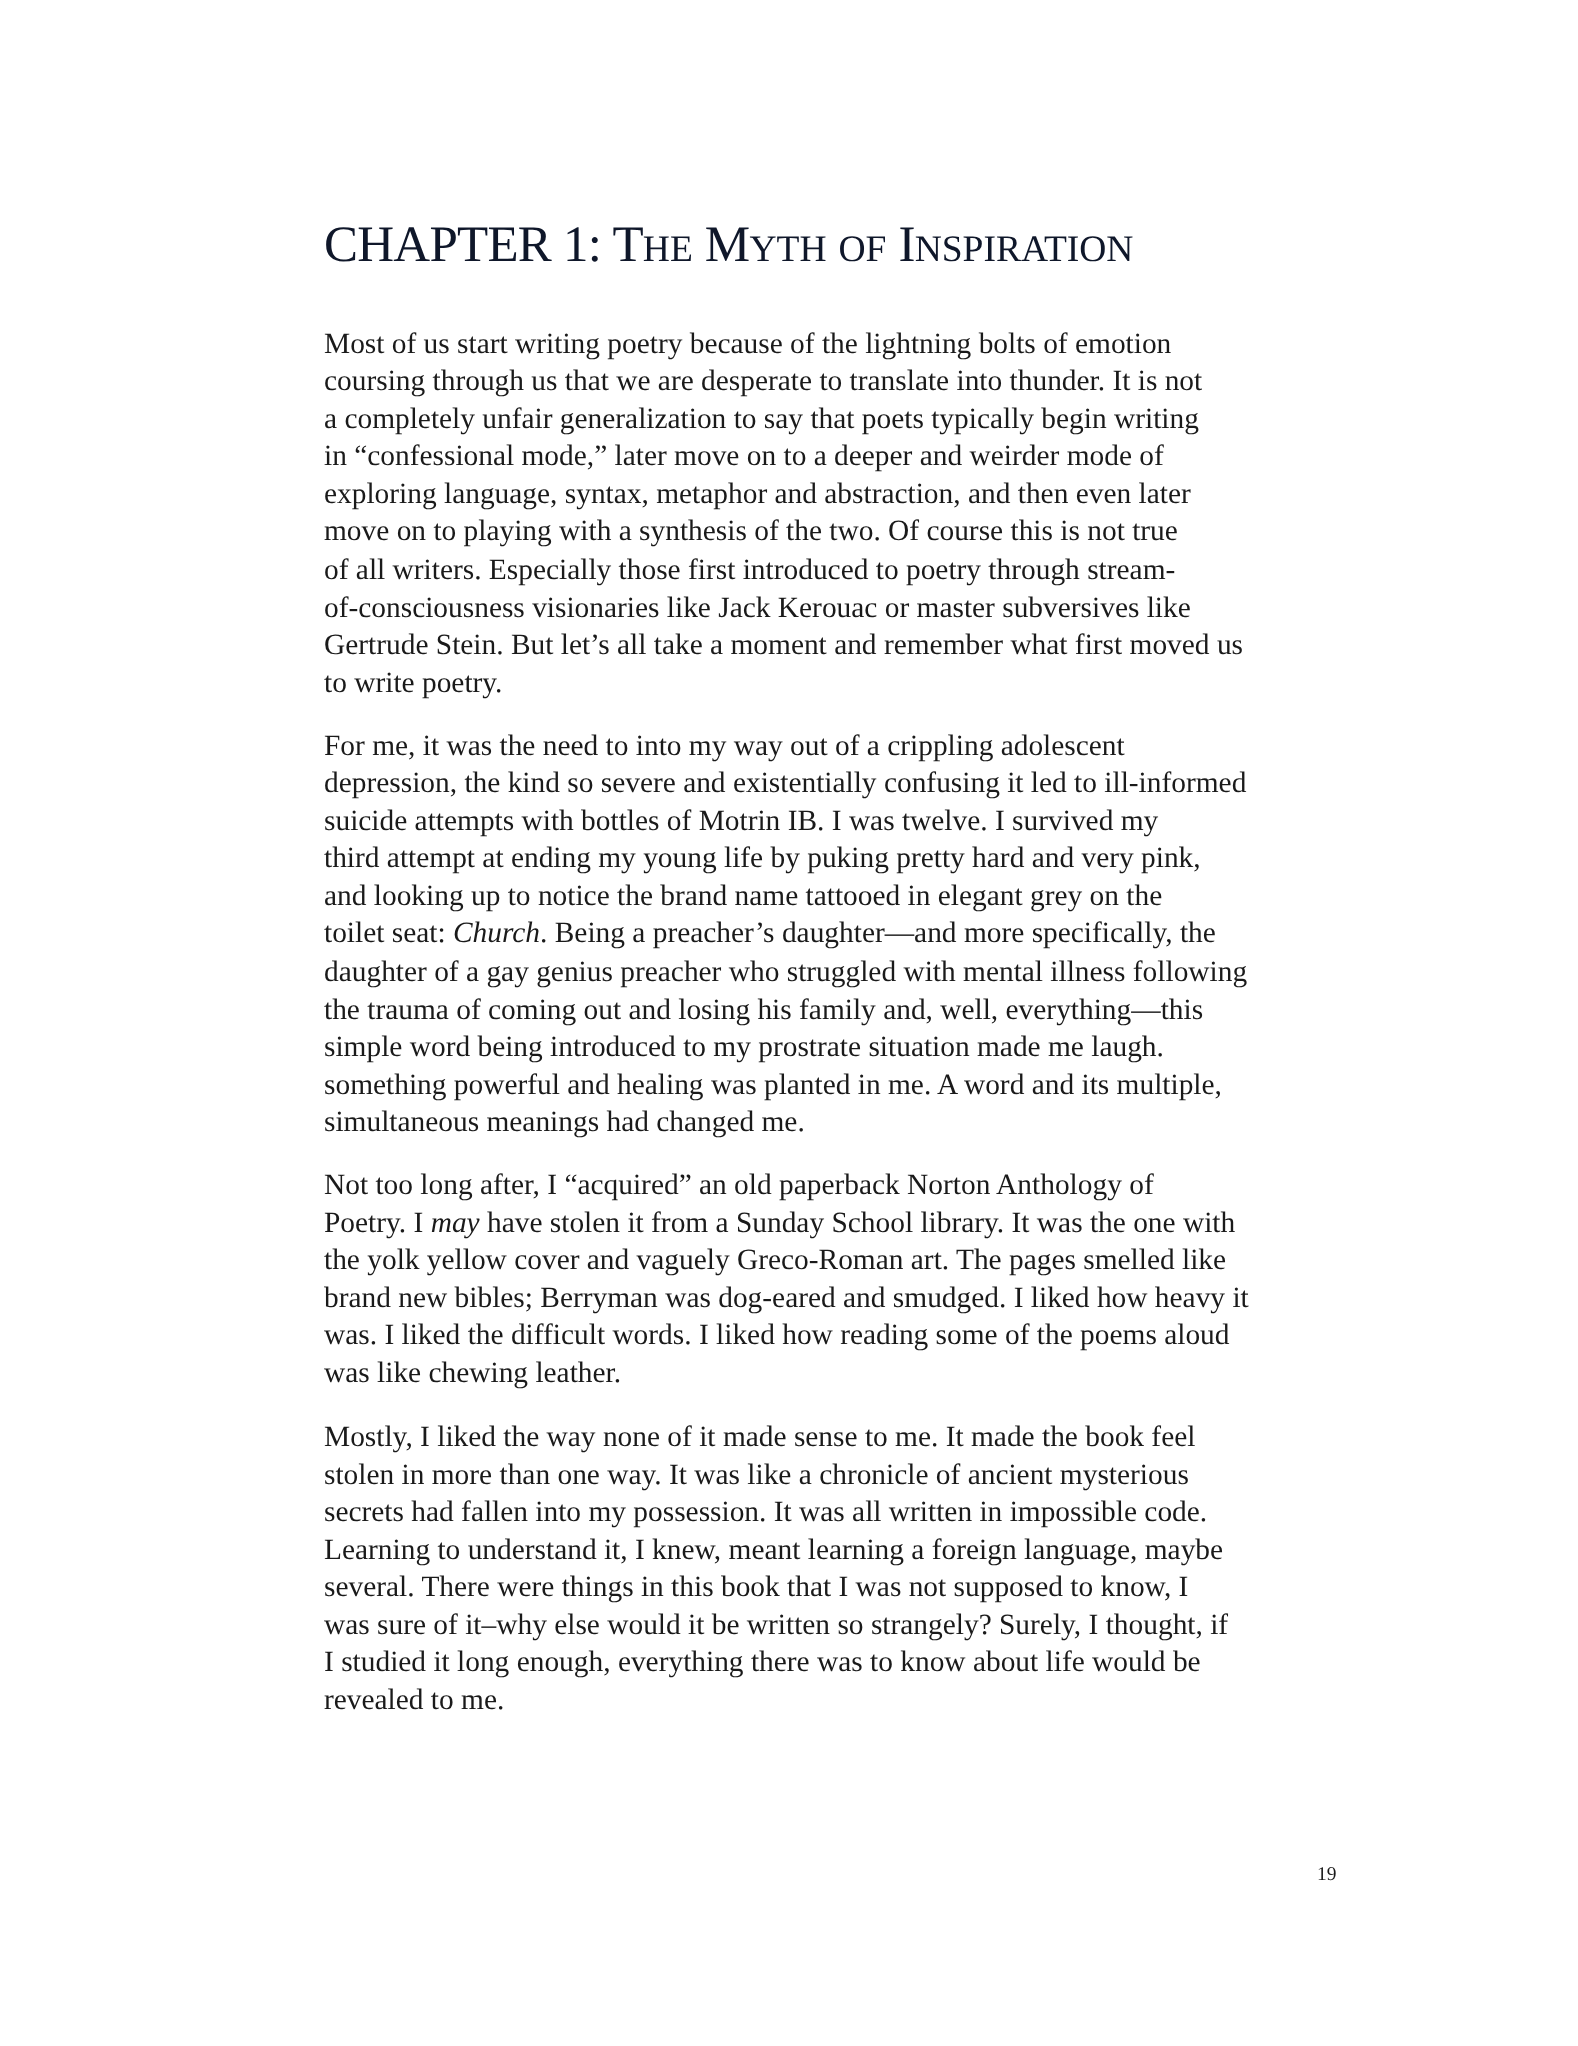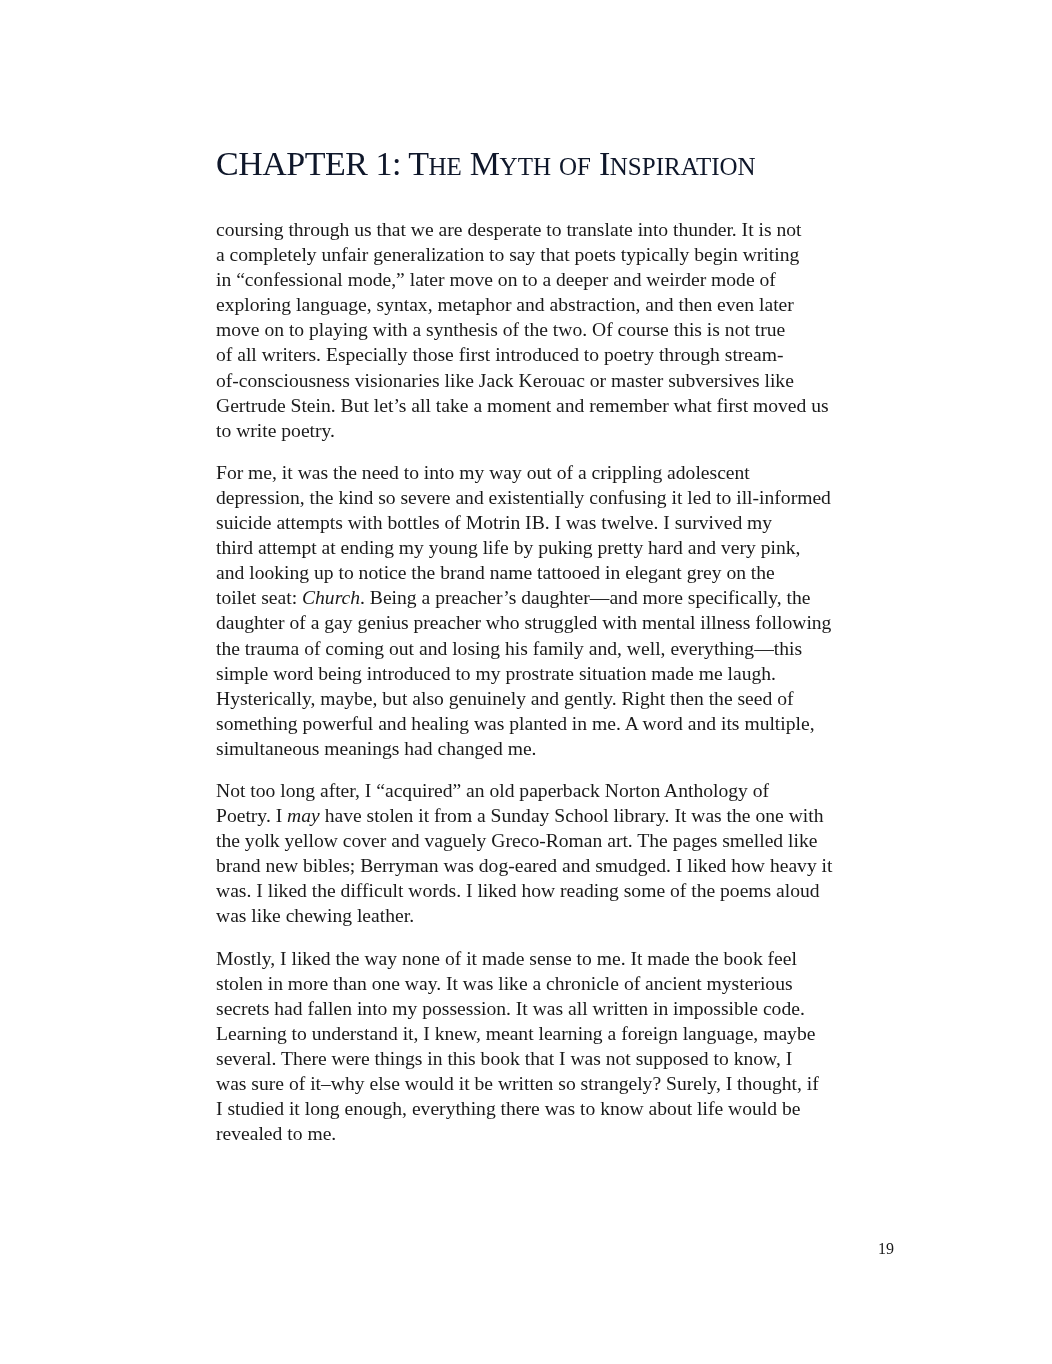--- a/index.html
+++ b/index.html
@@ -49,21 +49,21 @@
     }
     .line {
       display: block;
       white-space: nowrap;
     }
     .line em { font-style: italic; }
     .page-number {
       position: absolute;
       left: 878px;
       top: 1240px;
-      font-size: 16px;
+      font-size: 13px;
       line-height: 18px;
       color: #1a1a1a;
     }
   </style>
 </head>
 <body>
 
 <div class="page">
 
   <h1 class="chapter-title">
@@ -72,20 +72,21 @@
       <span class="sc-big">T</span><span class="sc-small">HE</span>
       <span class="sc-big">M</span><span class="sc-small">YTH</span>
       <span class="sc-small">OF</span>
       <span class="sc-big">I</span><span class="sc-small">NSPIRATION</span>
     </span>
   </h1>
 
   <div class="body-text">
 
     <p class="para">
+      <span class="line">Most of us start writing poetry because of the lightning bolts of emotion</span>
       <span class="line">coursing through us that we are desperate to translate into thunder. It is not</span>
       <span class="line">a completely unfair generalization to say that poets typically begin writing</span>
       <span class="line">in “confessional mode,” later move on to a deeper and weirder mode of</span>
       <span class="line">exploring language, syntax, metaphor and abstraction, and then even later</span>
       <span class="line">move on to playing with a synthesis of the two. Of course this is not true</span>
       <span class="line">of all writers. Especially those first introduced to poetry through stream-</span>
       <span class="line">of-consciousness visionaries like Jack Kerouac or master subversives like</span>
       <span class="line">Gertrude Stein. But let’s all take a moment and remember what first moved us</span>
       <span class="line">to write poetry.</span>
     </p>
@@ -93,21 +94,20 @@
     <p class="para">
       <span class="line">For me, it was the need to into my way out of a crippling adolescent</span>
       <span class="line">depression, the kind so severe and existentially confusing it led to ill-informed</span>
       <span class="line">suicide attempts with bottles of Motrin IB. I was twelve. I survived my</span>
       <span class="line">third attempt at ending my young life by puking pretty hard and very pink,</span>
       <span class="line">and looking up to notice the brand name tattooed in elegant grey on the</span>
       <span class="line"><span>toilet seat: </span><em>Church</em><span>. Being a preacher’s daughter—and more specifically, the</span></span>
       <span class="line">daughter of a gay genius preacher who struggled with mental illness following</span>
       <span class="line">the trauma of coming out and losing his family and, well, everything—this</span>
       <span class="line">simple word being introduced to my prostrate situation made me laugh.</span>
-      <span class="line">Hysterically, maybe, but also genuinely and gently. Right then the seed of</span>
       <span class="line">something powerful and healing was planted in me. A word and its multiple,</span>
       <span class="line">simultaneous meanings had changed me.</span>
     </p>
 
     <p class="para">
       <span class="line">Not too long after, I “acquired” an old paperback Norton Anthology of</span>
       <span class="line"><span>Poetry. I </span><em>may</em><span> have stolen it from a Sunday School library. It was the one with</span></span>
       <span class="line">the yolk yellow cover and vaguely Greco-Roman art. The pages smelled like</span>
       <span class="line">brand new bibles; Berryman was dog-eared and smudged. I liked how heavy it</span>
       <span class="line">was. I liked the difficult words. I liked how reading some of the poems aloud</span>

